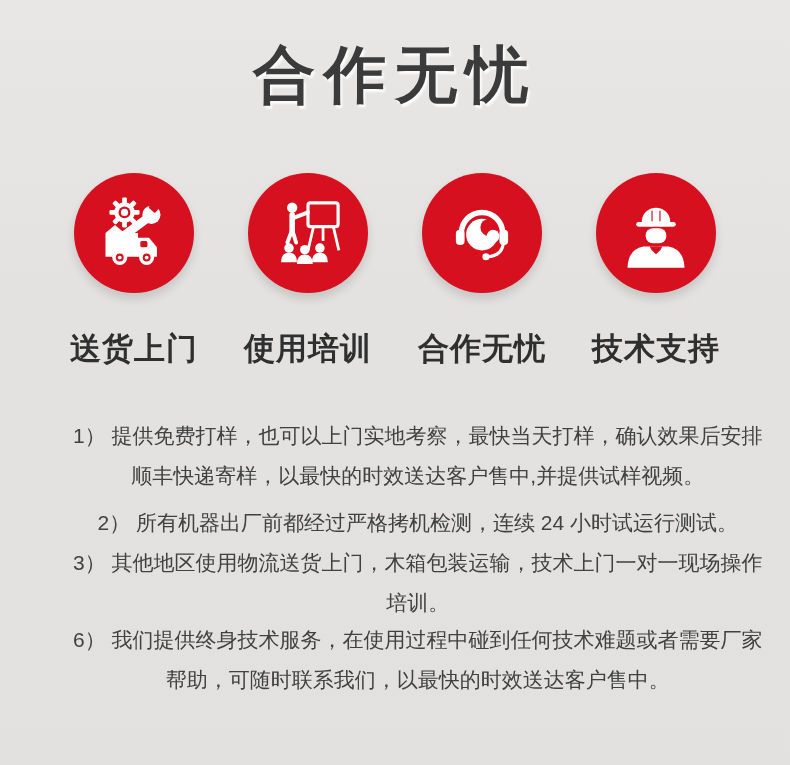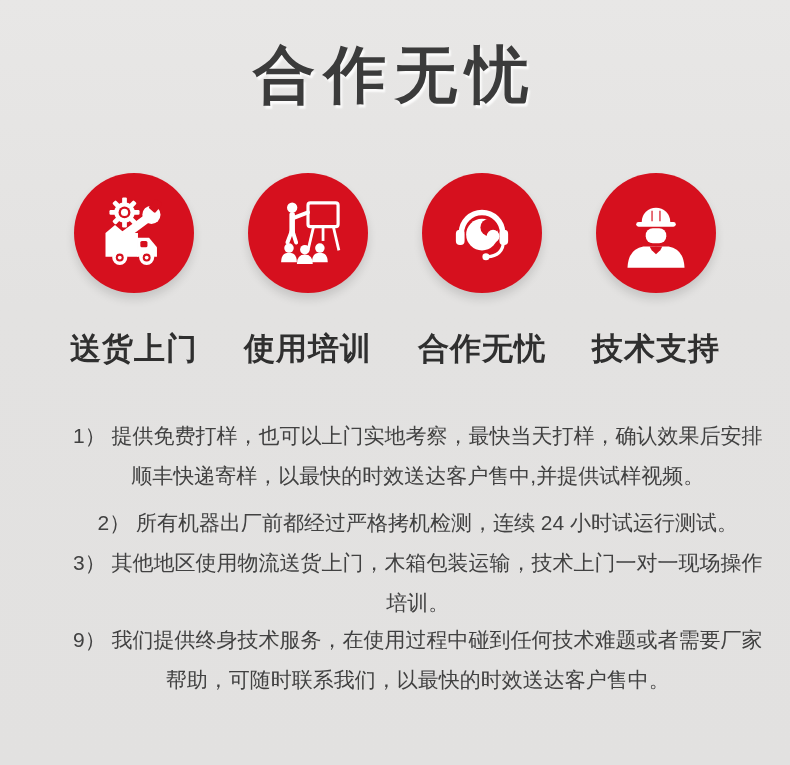--- a/index.html
+++ b/index.html
@@ -173,17 +173,17 @@
     </div>
 
   </div>
 
   <div class="notes">
     <div class="note-line">1） 提供免费打样，也可以上门实地考察，最快当天打样，确认效果后安排</div>
     <div class="note-line">顺丰快递寄样，以最快的时效送达客户售中,并提供试样视频。</div>
     <div class="note-line">2） 所有机器出厂前都经过严格拷机检测，连续 24 小时试运行测试。</div>
     <div class="note-line">3） 其他地区使用物流送货上门，木箱包装运输，技术上门一对一现场操作</div>
     <div class="note-line">培训。</div>
-    <div class="note-line">9） 我们提供终身技术服务，在使用过程中碰到任何技术难题或者需要厂家</div>
+    <div class="note-line">6） 我们提供终身技术服务，在使用过程中碰到任何技术难题或者需要厂家</div>
     <div class="note-line">帮助，可随时联系我们，以最快的时效送达客户售中。</div>
   </div>
 
 </div>
 
 </body></html>

